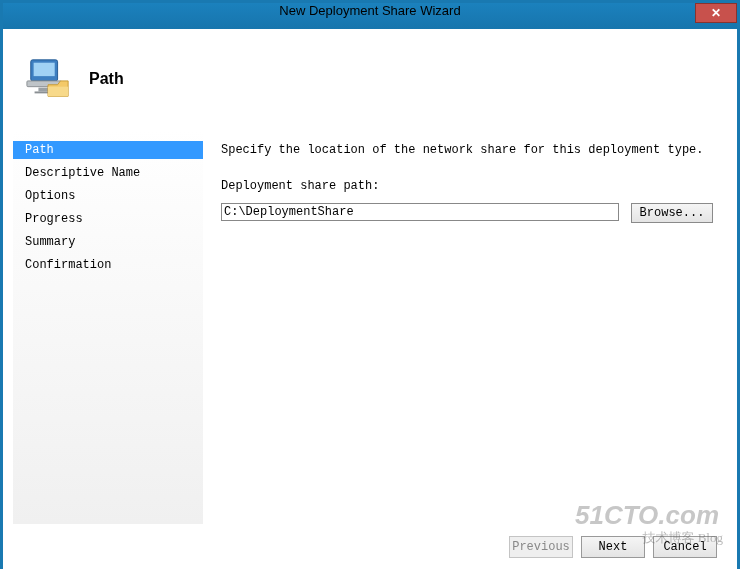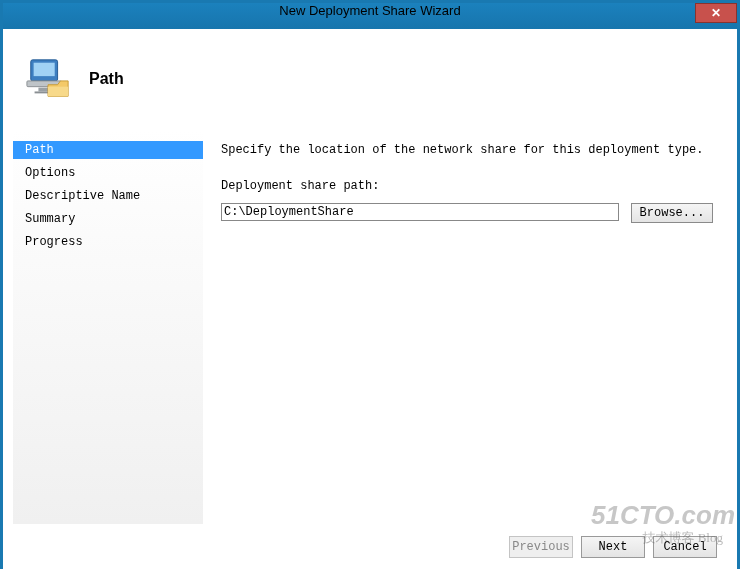--- a/index.html
+++ b/index.html
@@ -162,21 +162,21 @@
     box-sizing: border-box;
     cursor: default;
   }
   .footer-button.disabled {
     color: #888;
     background: #efefef;
     border: 1px solid #c4c4c4;
   }
   .watermark-main {
     position: absolute;
-    right: 2px;
+    right: 18px;
     bottom: 38px;
     font-family: Arial, sans-serif;
     font-size: 26px;
     font-weight: 900;
     font-style: italic;
     color: rgba(130,130,130,0.45);
     text-shadow: 1px 1px 0 rgba(255,255,255,0.5);
     pointer-events: none;
   }
   .watermark-sub {
@@ -212,24 +212,25 @@
           <path d="M24 30 h10 l3 -4 h8 v16 h-21 z" fill="#f4c968" stroke="#c79a34"></path>
           <path d="M24 32 h21 v10 h-21 z" fill="#f7d98a"></path>
         </svg>
       </span>
       <span class="header-title">Path</span>
     </div>
 
     <div class="content-area">
       <div class="sidebar">
         <div class="sidebar-item selected"><span>Path</span></div>
+        <div class="sidebar-item"><span>Descriptive Name</span></div>
         <div class="sidebar-item"><span>Options</span></div>
-        <div class="sidebar-item"><span>Descriptive Name</span></div>
+        <div class="sidebar-item"><span>Progress</span></div>
         <div class="sidebar-item"><span>Summary</span></div>
-        <div class="sidebar-item"><span>Progress</span></div>
+        <div class="sidebar-item"><span>Confirmation</span></div>
       </div>
 
       <div class="main-panel">
         <div class="instruction">Specify the location of the network share for this deployment type.</div>
         <div class="field-label">Deployment share path:</div>
         <div class="field-row">
           <input class="text-input" type="text" value="C:\DeploymentShare" style="">
           <div class="browse-button">Browse...</div>
         </div>
       </div>

